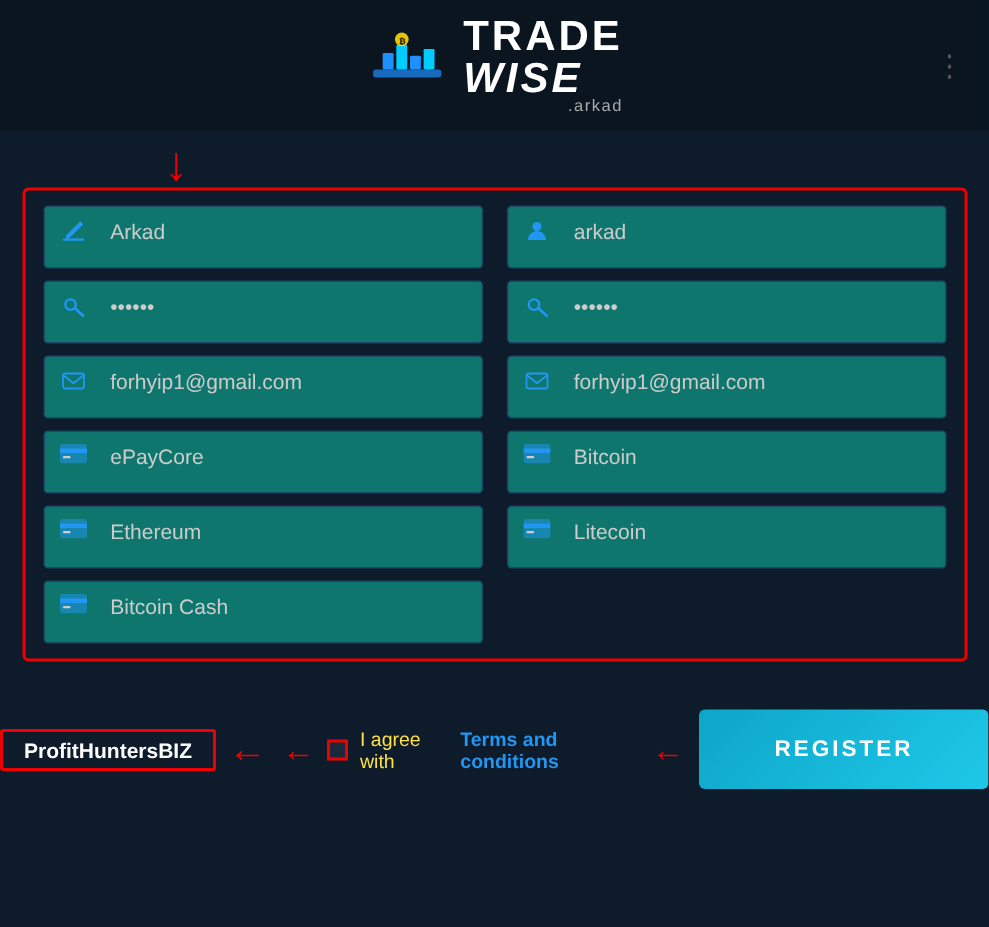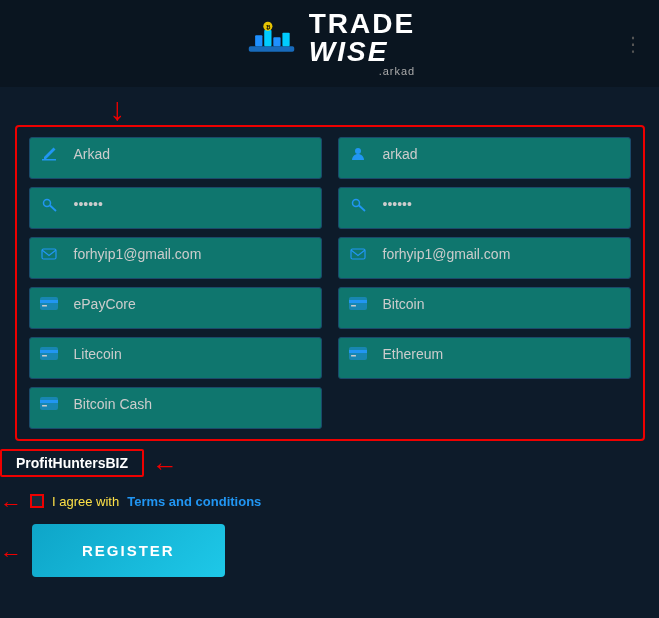--- a/index.html
+++ b/index.html
@@ -104,23 +104,23 @@
 
     .field-value {
       color: #ccc;
       font-size: 14px;
       flex: 1;
     }
 
     
     .bottom-section {
       display: flex;
-      flex-direction: column;
-      align-items: flex-start;
-      margin-top: 6px;
+      flex-direction: row;
+      align-items: center;
+      margin-top: 32px;
       gap: 10px;
       width: 100%;
     }
 
     .profit-hunters-area {
       display: flex;
       align-items: center;
       gap: 8px;
     }
 
@@ -306,32 +306,32 @@
     </div>
 
     <div class="field-row">
       <span class="field-icon">
         <svg width="18" height="13" viewBox="0 0 18 13">
             <rect x="0" y="0" width="18" height="13" rx="2" fill="#2196f3" opacity="0.5"></rect>
             <rect x="0" y="3" width="18" height="3" fill="#2196f3"></rect>
             <rect x="2" y="8" width="5" height="1.5" rx="0.5" fill="#ccc"></rect>
           </svg>
       </span>
+      <span class="field-value">Ethereum</span>
+    </div>
+
+    <div class="field-row">
+      <span class="field-icon">
+        <svg width="18" height="13" viewBox="0 0 18 13">
+            <rect x="0" y="0" width="18" height="13" rx="2" fill="#2196f3" opacity="0.5"></rect>
+            <rect x="0" y="3" width="18" height="3" fill="#2196f3"></rect>
+            <rect x="2" y="8" width="5" height="1.5" rx="0.5" fill="#ccc"></rect>
+          </svg>
+      </span>
       <span class="field-value">Litecoin</span>
-    </div>
-
-    <div class="field-row">
-      <span class="field-icon">
-        <svg width="18" height="13" viewBox="0 0 18 13">
-            <rect x="0" y="0" width="18" height="13" rx="2" fill="#2196f3" opacity="0.5"></rect>
-            <rect x="0" y="3" width="18" height="3" fill="#2196f3"></rect>
-            <rect x="2" y="8" width="5" height="1.5" rx="0.5" fill="#ccc"></rect>
-          </svg>
-      </span>
-      <span class="field-value">Ethereum</span>
     </div>
 
     <div class="field-row">
       <span class="field-icon">
         <svg width="18" height="13" viewBox="0 0 18 13">
             <rect x="0" y="0" width="18" height="13" rx="2" fill="#2196f3" opacity="0.5"></rect>
             <rect x="0" y="3" width="18" height="3" fill="#2196f3"></rect>
             <rect x="2" y="8" width="5" height="1.5" rx="0.5" fill="#ccc"></rect>
           </svg>
       </span>

